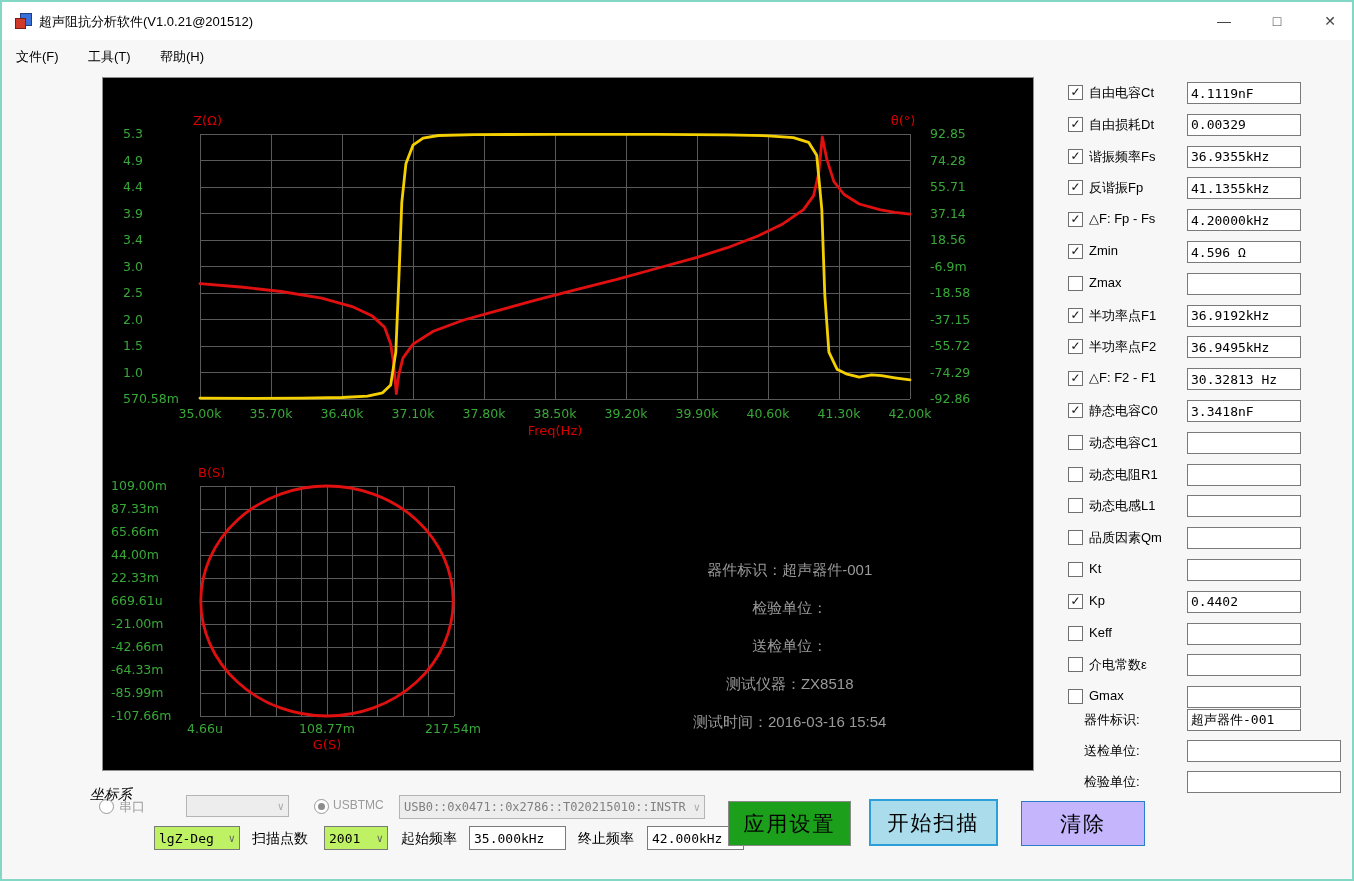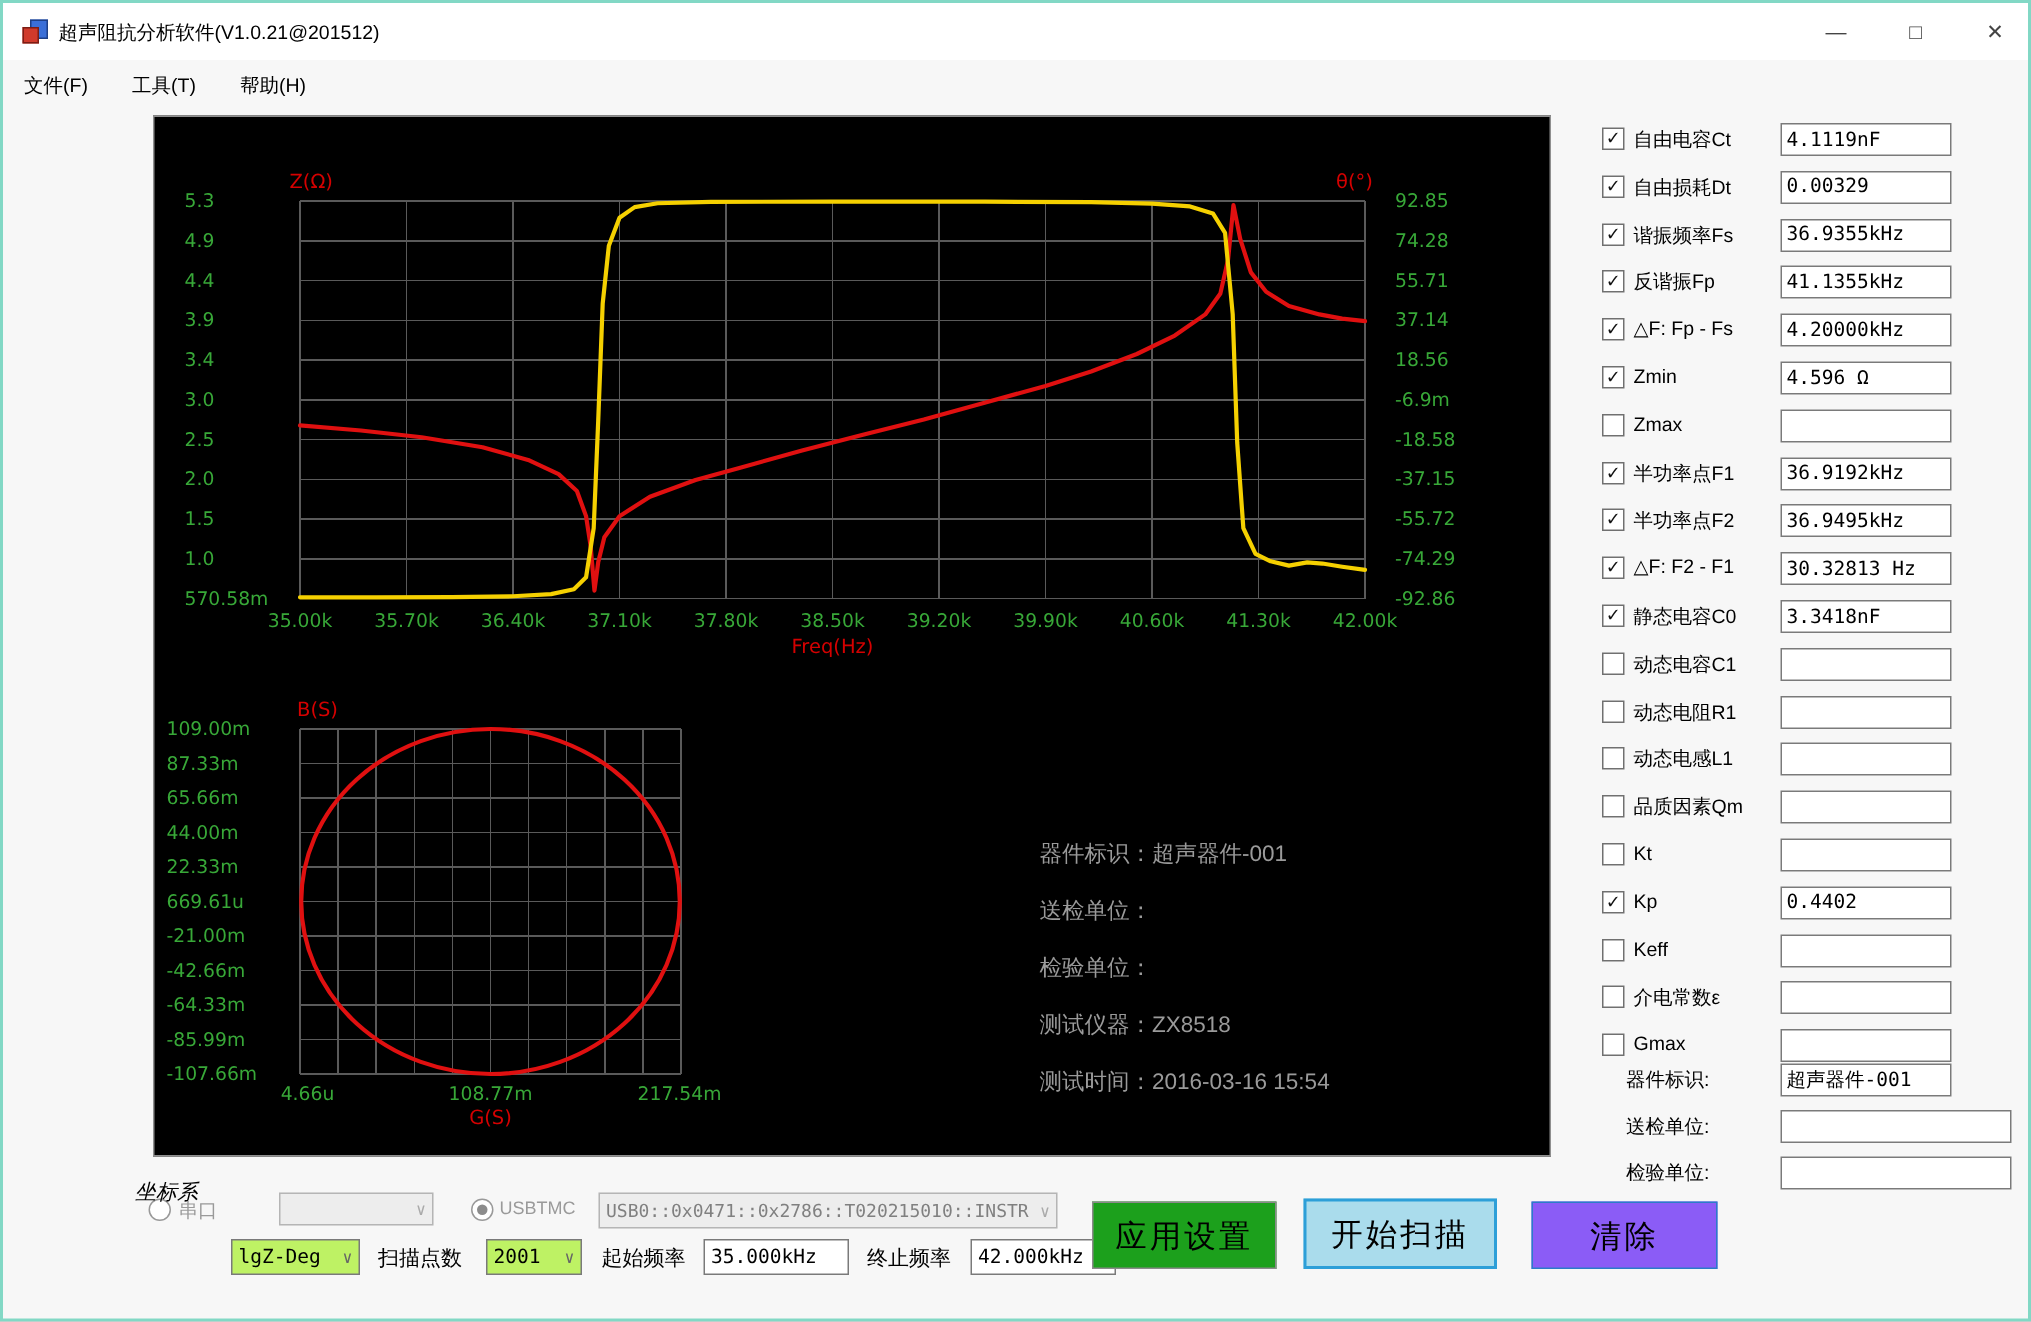--- a/index.html
+++ b/index.html
@@ -13,21 +13,21 @@
   .win-title{position:absolute;left:37px;top:11px;font-size:13px;color:#000;}
   .winbtn{position:absolute;top:3px;width:46px;height:32px;display:flex;align-items:center;justify-content:center;
           font-size:14px;color:#444;cursor:pointer;}
   
   .menu-item{position:absolute;top:44px;height:22px;line-height:22px;font-size:13px;color:#000;padding:0 4px;cursor:pointer;}
   
   .chart-panel{position:absolute;left:100px;top:75px;width:930px;height:692px;background:#000;border:1px solid #8f8f8f;box-sizing:content-box;}
   svg text.tick{fill:#38a838;font-family:"DejaVu Sans",sans-serif;font-size:12.5px;}
   svg text.axis-title{fill:#d40000;font-family:"DejaVu Sans",sans-serif;font-size:13px;}
   .info-block{position:absolute;left:590px;top:473px;color:#9a9a9a;font-size:15px;}
-  .info-line{height:38px;line-height:38px;white-space:nowrap;}
+  .info-line{height:38px;line-height:38px;white-space:nowrap;text-align:center;}
   
   #param-panel{position:absolute;left:1060px;top:75px;width:294px;height:740px;}
   .param-row{position:absolute;left:0;height:22px;width:294px;}
   .cbx{position:absolute;left:6px;top:3px;width:13px;height:13px;background:#fff;border:1px solid #707070;
        text-align:center;line-height:13px;font-size:12px;color:#111;cursor:pointer;}
   .param-label{position:absolute;left:27px;top:2px;font-size:13px;color:#000;white-space:nowrap;}
   .param-input{position:absolute;left:125px;top:0;width:106px;height:18px;border:1px solid #7a7a7a;background:#fff;
        font-family:"DejaVu Sans Mono",monospace;font-size:13px;padding:1px 3px;}
   .param-input.wide{width:146px;}
   .id-label{position:absolute;left:22px;top:2px;font-size:13px;color:#000;white-space:nowrap;}
@@ -41,21 +41,21 @@
   .combo .chev{color:#666;font-size:11px;margin-left:4px;}
   .combo.disabled{background:#ededed;border-color:#b5b5b5;color:#808080;}
   .combo.disabled .chev{color:#aaa;}
   .ctl-label{position:absolute;font-size:14px;color:#000;white-space:nowrap;}
   .text-input{position:absolute;border:1px solid #7a7a7a;background:#fff;font-family:"DejaVu Sans Mono",monospace;
          font-size:13px;padding:0 4px;box-sizing:border-box;}
   .action-btn{position:absolute;display:flex;align-items:center;justify-content:center;font-size:21px;color:#000;
          cursor:pointer;box-sizing:border-box;letter-spacing:2px;margin-left:16px;}
   #btn-apply{left:710px;top:799px;width:123px;height:45px;background:#1ca01c;border:1px solid #8a8a8a;}
   #btn-scan{left:851px;top:797px;width:129px;height:47px;background:#aadcec;border:2px solid #2d9fd8;}
-  #btn-clear{left:1003px;top:799px;width:124px;height:45px;background:#8b5cf6;border:1px solid #2b7cc9;}
+  #btn-clear{left:1003px;top:799px;width:124px;height:45px;background:#c4b5fd;border:1px solid #2b7cc9;}
 </style>
 </head>
 <body>
 
 <div class="window">
 
   <div class="titlebar">
     <span class="app-icon">
         <span class="b1"></span>
         <span class="b2"></span>
@@ -169,22 +169,22 @@
         <text x="8" y="642" class="tick">-107.66m</text>
         <text x="102" y="655" class="tick" text-anchor="middle">4.66u</text>
         <text x="224" y="655" class="tick" text-anchor="middle">108.77m</text>
         <text x="350" y="655" class="tick" text-anchor="middle">217.54m</text>
         <text x="95" y="399" class="axis-title">B(S)</text>
         <text x="224" y="671" class="axis-title" text-anchor="middle">G(S)</text>
         <ellipse cx="224.0" cy="523.0" rx="126.2" ry="115.0" fill="none" stroke="#e01010" stroke-width="2.8"></ellipse>
       </svg>
     <div class="info-block" id="info-block">
         <div class="info-line">器件标识：超声器件-001</div>
+        <div class="info-line">检验单位：</div>
         <div class="info-line">送检单位：</div>
-        <div class="info-line">检验单位：</div>
         <div class="info-line">测试仪器：ZX8518</div>
         <div class="info-line">测试时间：2016-03-16 15:54</div>
       </div>
   </div>
 
   <div id="param-panel">
       <div class="param-row" style="top: 5px;">
         <span class="cbx checked">✓</span>
         <span class="param-label">自由电容Ct</span>
         <input class="param-input" value="4.1119nF" style="">

